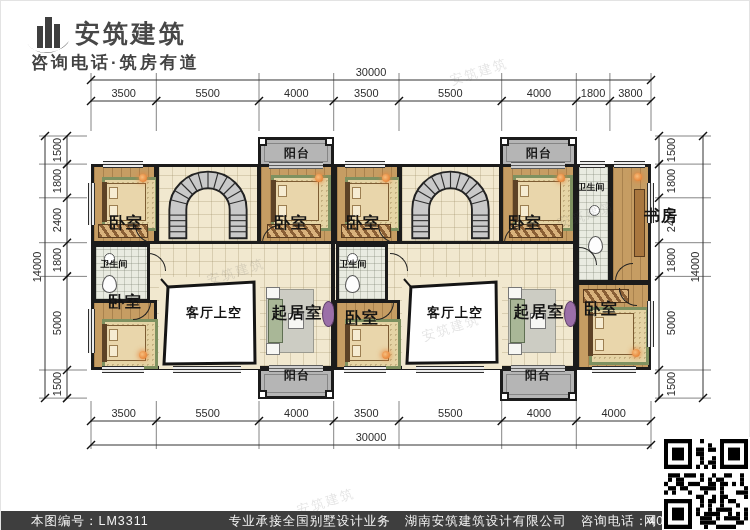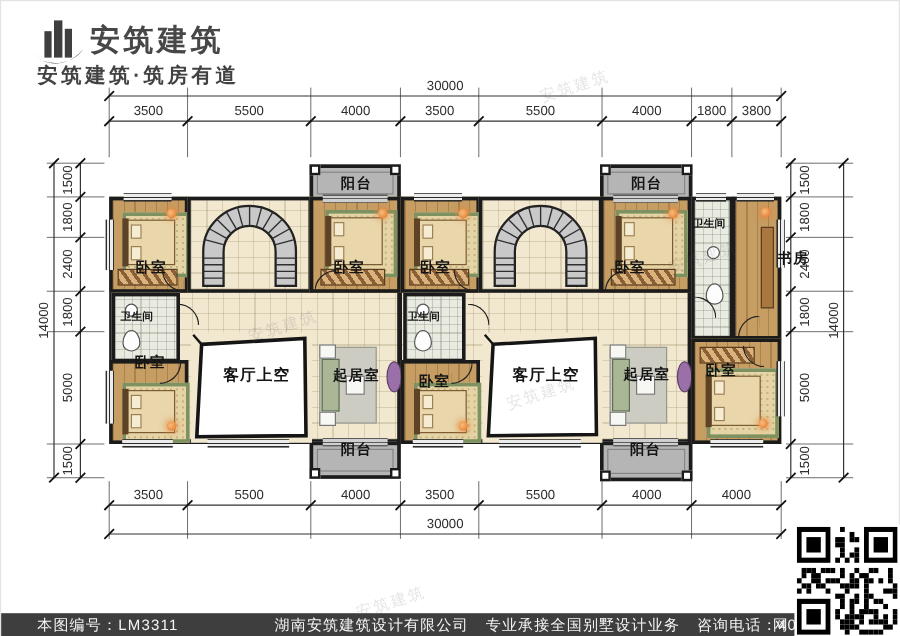--- a/index.html
+++ b/index.html
@@ -28,21 +28,21 @@
      repeating-linear-gradient(90deg, rgba(118,124,108,.3) 0 1px, transparent 1px 7px),
      #e9ebe1;}
   .wall{background:#1b1b1b;}
   .balcony{background:#b5b5b5;border:3px solid #1b1b1b;}
   .balcony:before{content:"";position:absolute;inset:3px;border:1px solid #868686;}
   .pier{position:absolute;width:9px;height:9px;background:#fff;border:2px solid #1b1b1b;box-sizing:border-box;z-index:5;}
   .voidroom{background:#f1e8cf;}
   .voidroom svg{position:absolute;inset:0;}
 
   
-  .rlabel{position:absolute;transform:translate(-50%,-50%);font-size:12px;font-weight:bold;
+  .rlabel{position:absolute;transform:translate(-50%,-50%);font-size:16px;font-weight:bold;
      color:#141414;letter-spacing:1px;white-space:nowrap;z-index:6;}
   .rlabel.small{font-size:9px;letter-spacing:0;}
   .rlabel.bal{font-size:12px;}
 
   
   .rug{position:absolute;border:3px solid #7e9160;background:#e5d4a5;
      background-image:radial-gradient(rgba(118,88,40,.28) 1px, transparent 1px);background-size:5px 5px;}
   .bed{position:absolute;background:#e9d6ab;border:1px solid #7c5c33;}
   .bed:before{content:"";position:absolute;left:-5px;top:-2px;bottom:-2px;width:5px;background:#5d4226;}
   .pil{position:absolute;left:2px;top:3px;width:7px;height:10px;background:#f6ecd2;border:1px solid #9c7f52;}
@@ -98,21 +98,21 @@
 
 <div id="page">
 
   <svg id="logo-icon" width="50" height="46" viewBox="0 0 50 46">
     <rect x="14" y="15" width="6" height="22" fill="#3f3f3f"></rect>
     <rect x="22" y="6" width="7" height="31" fill="#3f3f3f"></rect>
     <rect x="31" y="13" width="6" height="24" fill="#3f3f3f"></rect>
     <path d="M4,32 C12,45 34,46 46,30 C38,44 12,46 4,32 Z" fill="#3f3f3f"></path>
   </svg>
   <div id="brand">安筑建筑</div>
-  <div id="slogan">安筑建筑·筑房有道</div>
+  <div id="slogan">咨询电话·筑房有道</div>
 
   <svg id="dims-svg">
       <line x1="90" y1="72" x2="90" y2="130" stroke="#666" stroke-width="0.8"></line>
       <line x1="155.3" y1="72" x2="155.3" y2="130" stroke="#666" stroke-width="0.8"></line>
       <line x1="258" y1="72" x2="258" y2="130" stroke="#666" stroke-width="0.8"></line>
       <line x1="332.7" y1="72" x2="332.7" y2="130" stroke="#666" stroke-width="0.8"></line>
       <line x1="398" y1="72" x2="398" y2="130" stroke="#666" stroke-width="0.8"></line>
       <line x1="500.7" y1="72" x2="500.7" y2="130" stroke="#666" stroke-width="0.8"></line>
       <line x1="575.3" y1="72" x2="575.3" y2="130" stroke="#666" stroke-width="0.8"></line>
       <line x1="608.9" y1="72" x2="608.9" y2="130" stroke="#666" stroke-width="0.8"></line>
@@ -417,22 +417,22 @@
     <span class="rlabel" style="left:454px;top:312px;font-size:13px;">客厅上空</span>
     <span class="rlabel" style="left:538px;top:311px;">起居室</span>
     <span class="rlabel bal" style="left:538px;top:152px;">阳台</span>
     <span class="rlabel bal" style="left:537px;top:374px;">阳台</span>
   </div>
 
 
   <div id="footer">
     <span id="footer-code">本图编号：LM3311</span>
     <span id="footer-mid">
+      <span>专业承接全国别墅设计业务</span>
       <span>湖南安筑建筑设计有限公司</span>
-      <span>专业承接全国别墅设计业务</span>
       <span>咨询电话：400-8070-511</span>
     </span>
     <span id="footer-net">网</span>
   </div>
   <div id="qr-box">
     <svg id="qr-svg" viewBox="0 0 21 21" preserveAspectRatio="none">
         <rect x="0" y="0" width="21" height="21" fill="#fff"></rect>
         <rect x="9" y="0" width="1" height="1" fill="#000"></rect>
         <rect x="11" y="1" width="1" height="1" fill="#000"></rect>
         <rect x="8" y="2" width="1" height="1" fill="#000"></rect>

